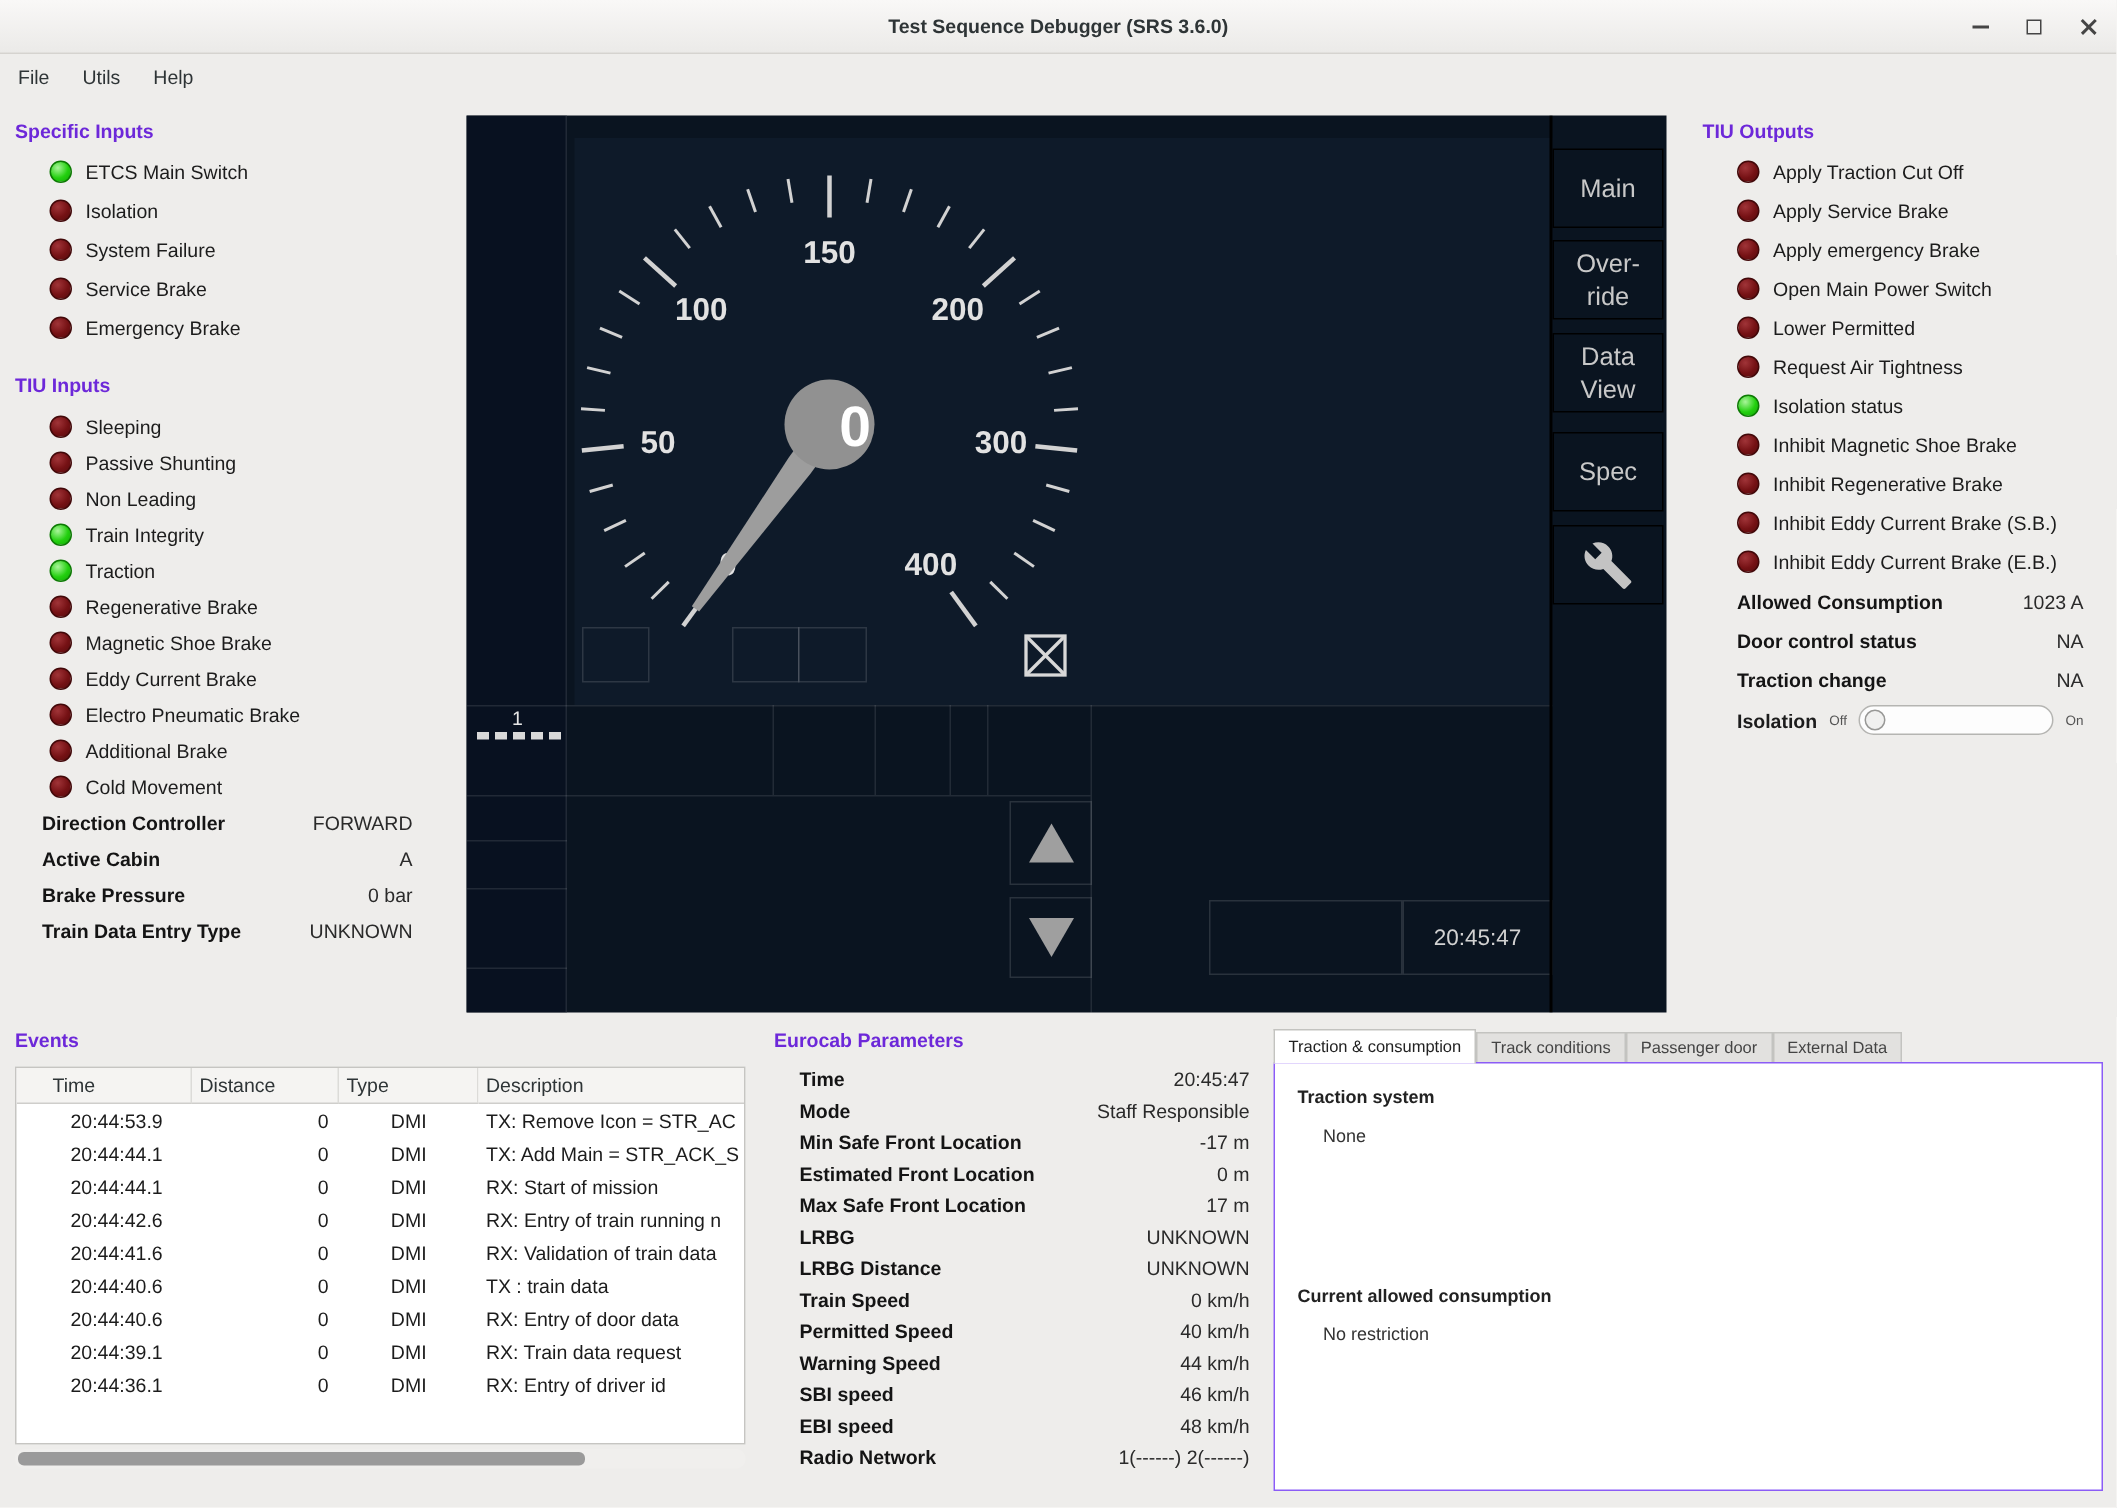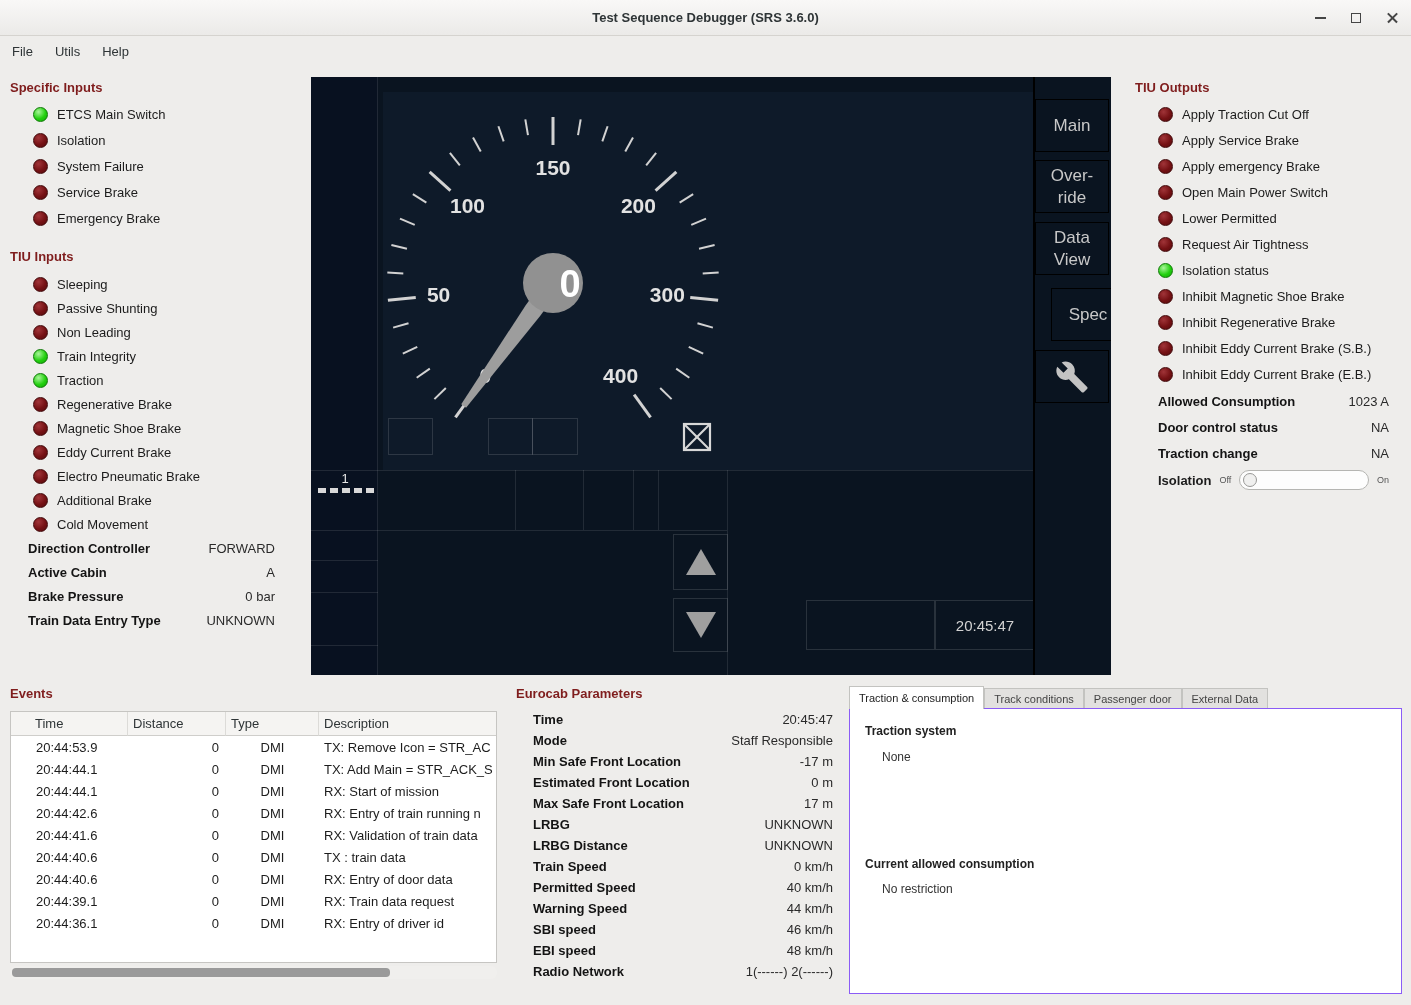--- a/index.html
+++ b/index.html
@@ -20,21 +20,21 @@
   .close-glyph::before,.close-glyph::after { content:""; position:absolute; left:0; top:5.5px; width:13px; height:1.8px; background:#454545; }
   .close-glyph::before { transform:rotate(45deg); }
   .close-glyph::after { transform:rotate(-45deg); }
 
   
   .menubar { position:absolute; left:0; top:36px; width:1411px; height:30px;
     display:flex; align-items:center; padding-left:12px; background:#eeedeb; }
   .menu-item { margin-right:22px; color:#2e3436; }
 
   
-  .section-title { position:absolute; font-weight:bold; color:#7f1d1d; }
+  .section-title { position:absolute; font-weight:bold; color:#6d28d9; }
   .led-list { position:absolute; display:flex; flex-direction:column; }
   .led-item { display:flex; align-items:center; height:26px; gap:9px; }
   .led-list.compact .led-item { height:24px; }
   .led { width:15px; height:15px; border-radius:50%; flex:0 0 auto; }
   .led.off { background:radial-gradient(circle at 35% 30%, #a03438, #751114 55%, #540c0e); border:1px solid #420809; }
   .led.on  { background:radial-gradient(circle at 35% 30%, #a9f59a, #23d00f 55%, #12a506); border:1px solid #0c7a03; }
   .kv-list { position:absolute; display:flex; flex-direction:column; }
   .kv-row { display:flex; align-items:center; height:24px; }
   .kv-row .k { font-weight:bold; color:#141414; }
   .kv-row .v { margin-left:auto; color:#2a2a2a; }
@@ -74,21 +74,21 @@
 
   
   .events-table { position:absolute; left:10px; top:711px; width:487px; height:252px; background:#fff; border:1px solid #c6c5c2; overflow:hidden; }
   .ev-header { display:grid; grid-template-columns:117px 98px 93px 1fr; height:24px; }
   .ev-header > div { background:#f5f4f2; border-right:1px solid #dcdbd8; border-bottom:1px solid #cfcecb;
     display:flex; align-items:center; padding-left:5px; color:#2e3436; }
   .ev-header > div:first-child { padding-left:24px; }
   .ev-header > div:last-child { border-right:none; }
   .ev-row { display:grid; grid-template-columns:117px 98px 93px 1fr; height:22px; }
   .ev-row > div { display:flex; align-items:center; overflow:hidden; white-space:nowrap; }
-  .ev-time { padding-left:25px; }
+  .ev-time { padding-left:36px; }
   .ev-dist { justify-content:flex-end; padding-right:7px; }
   .ev-type { justify-content:center; }
   .ev-desc { padding-left:5px; }
   .h-scrollbar { position:absolute; left:10px; top:966px; width:487px; height:13px; background:#f0efed; border-radius:6px; }
   .h-thumb { position:absolute; left:2px; top:2px; width:378px; height:9px; background:#9a9a9a; border-radius:4px; }
 
   
   .tabs-panel { position:absolute; left:849px; top:686px; width:553px; height:308px; }
   .tab-bar { position:absolute; left:0; top:0; height:23px; display:flex; align-items:flex-end; }
   .tab { font-size:11px; padding:0 9px; display:flex; align-items:center; border:1px solid #c3c3c0; white-space:nowrap; }
@@ -345,21 +345,21 @@
       <div class="dmi-btn" style="top: 83px; left: 724px;">
         <span>Over-</span>
         <span>ride</span>
       </div>
 
       <div class="dmi-btn" style="top: 145px; left: 724px;">
         <span>Data</span>
         <span>View</span>
       </div>
 
-      <div class="dmi-btn" style="top: 211px; left: 740px; text-align: right;">
+      <div class="dmi-btn" style="top: 211px; left: 724px; text-align: right;">
         <span>Spec</span>
         <span></span>
       </div>
     </div>
 
   <div class="section-title" style="left:1135px; top:80px;">TIU Outputs</div>
   <div class="led-list" style="left:1158px; top:101px;">
 
       <div class="led-item">
         <span class="led off"></span>

